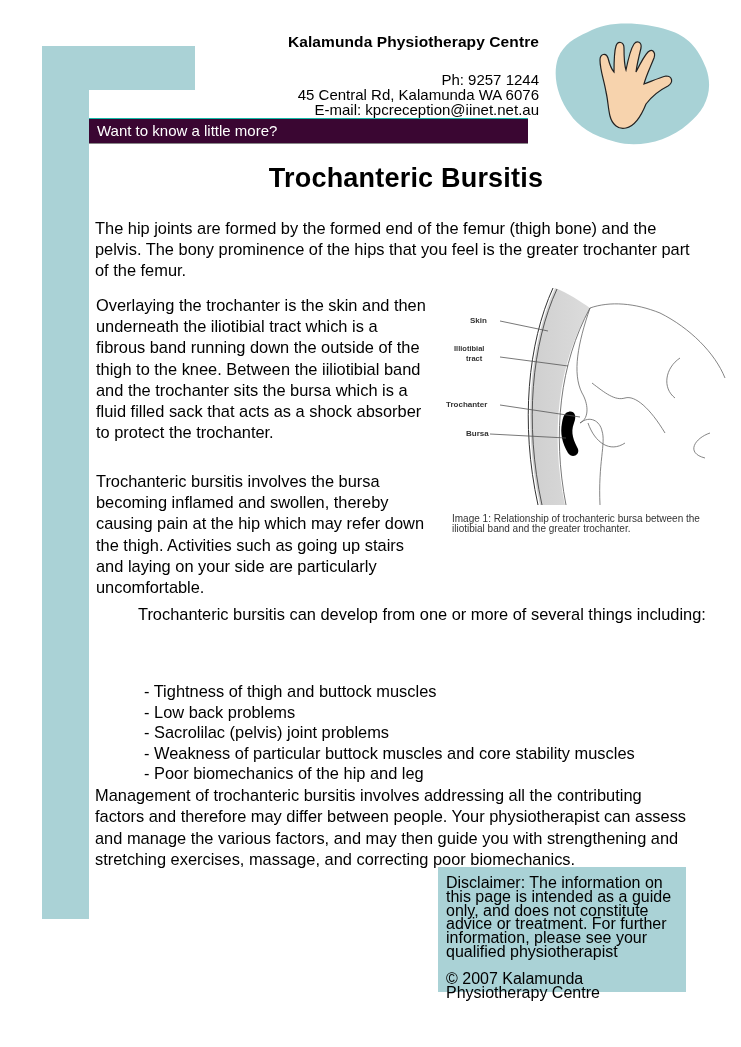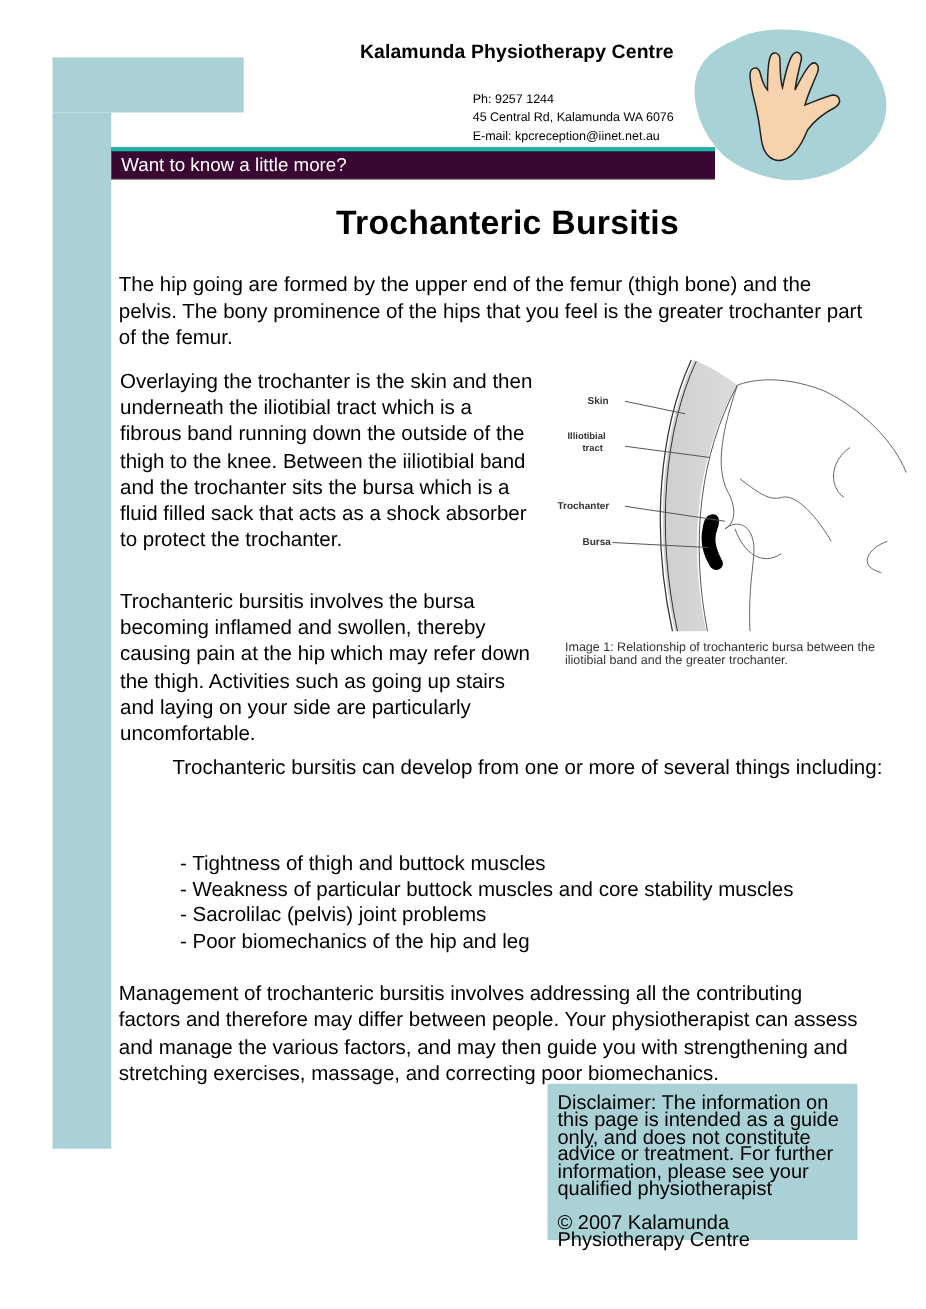--- a/index.html
+++ b/index.html
@@ -1,24 +1,24 @@
 <!DOCTYPE html>
 <html><head>
 <meta charset="utf-8">
 <style>
   html, body { margin: 0; padding: 0; background: #ffffff; }
   body { width: 741px; height: 1047px; position: relative; overflow: hidden;
          font-family: "Liberation Sans", sans-serif; color: #000; }
   .sidebar { position: absolute; left: 42px; top: 46px; width: 153px; height: 44px; background: #aad2d6; }
   .sidebar-lower { position: absolute; left: 42px; top: 90px; width: 47px; height: 829px; background: #aad2d6; }
   .clinic-name { position: absolute; right: 202px; top: 33px; font-weight: bold; font-size: 15.5px; letter-spacing: 0.1px; }
-  .contact { position: absolute; right: 202px; top: 72px; text-align: left; font-size: 10px; line-height: 15px; }
+  .contact { position: absolute; right: 202px; top: 72px; text-align: right; font-size: 15px; line-height: 15px; }
   .hand-badge { position: absolute; left: 548px; top: 18px; width: 165px; height: 128px; }
-  .banner { position: absolute; left: 89px; top: 118px; width: 483px; height: 26px; background: #3a0632;
-            border-top: 3px solid #14b8a6; border-bottom: 1px solid #888; box-sizing: border-box; }
+  .banner { position: absolute; left: 89px; top: 118px; width: 439px; height: 26px; background: #3a0632;
+            border-top: 1px solid #14b8a6; border-bottom: 1px solid #888; box-sizing: border-box; }
   .banner span { position: absolute; left: 8px; top: 3px; color: #fff; font-size: 15px; }
   .title { position: absolute; left: 101px; top: 163px; width: 610px; text-align: center;
            font-weight: bold; font-size: 27px; letter-spacing: 0.2px; }
   .para { position: absolute; font-size: 16.4px; line-height: 21px; }
   .p1 { left: 95px; top: 218px; width: 600px; }
   .p2 { left: 96px; top: 295px; width: 330px; line-height: 21.2px; }
   .p3 { left: 96px; top: 471px; width: 330px; line-height: 21.2px; }
   .p4 { left: 95px; top: 604px; width: 600px; margin-left: 43px; }
   .bullets { position: absolute; left: 128px; top: 665px; font-size: 16.4px; line-height: 20.5px; margin: 16px; padding: 0; list-style: none; }
   .p5 { left: 95px; top: 785px; width: 600px; line-height: 21.3px; }
@@ -47,21 +47,21 @@
   <path d="M40 14 C60 2 95 4 120 12 C140 18 150 30 158 50 C166 72 158 92 140 106 C120 124 90 130 68 124 C44 118 30 108 22 96 C10 80 4 58 10 40 C16 26 26 20 40 14 Z" fill="#a8d2d6"></path>
   <path d="M58 74 C56 62 52 52 52 42 C52 36 58 34 60 40 C62 48 64 52 66 54 C66 44 66 34 68 28 C70 22 76 24 76 30 C76 38 76 46 78 52 C80 42 82 32 86 26 C89 22 94 24 93 30 C91 38 89 46 88 54 C92 46 96 38 100 34 C104 30 108 34 106 40 C102 50 98 58 96 66 C102 64 110 60 118 58 C124 58 126 64 120 68 C112 72 104 78 98 86 C94 96 88 108 78 110 C70 112 64 106 62 98 C60 90 60 82 58 74 Z" fill="#f7d3ad" stroke="#222" stroke-width="1.2"></path>
 </svg>
 
 <div class="banner">
   <span>Want to know a little more?</span>
 </div>
 
 <div class="title">Trochanteric Bursitis</div>
 
-<div class="para p1">The hip going are formed by the upper end of the femur (thigh bone) and the pelvis.  The bony prominence of the hips that you feel is the greater trochanter part of the femur.</div>
+<div class="para p1">The hip joints are formed by the formed end of the femur (thigh bone) and the pelvis.  The bony prominence of the hips that you feel is the greater trochanter part of the femur.</div>
 <div class="para p2">Overlaying the trochanter is the skin and then underneath the iliotibial tract which is a fibrous band running down the outside of the thigh to the knee.  Between the iiliotibial band and the trochanter sits the bursa which is a fluid filled sack that acts as a shock absorber to protect the trochanter.</div>
 <div class="para p3">Trochanteric bursitis involves the bursa becoming inflamed and swollen, thereby causing pain at the hip which may refer down the thigh.  Activities such as going up stairs and laying on your side are particularly uncomfortable.</div>
 
 <svg class="figure" viewBox="0 0 290 225">
   <defs>
     <linearGradient id="skinGrad" x1="0" y1="0" x2="1" y2="0">
       <stop offset="0" stop-color="#cfcfcf"></stop>
       <stop offset="1" stop-color="#dcdcdc"></stop>
     </linearGradient>
   </defs>
@@ -83,22 +83,23 @@
   <text x="26" y="153" font-size="8" font-weight="bold" fill="#333" font-family="Liberation Sans, sans-serif">Bursa</text>
 </svg>
 
 <div class="caption">
   <div class="c1">Image 1: Relationship of trochanteric bursa between the iliotibial band and the greater trochanter.</div>
 </div>
 
 <div class="para p4">Trochanteric bursitis can develop from one or more of several things including:</div>
 <ul class="bullets">
   <li>- Tightness of thigh and buttock muscles</li>
+  <li>- Low back problems</li>
+  <li>- Sacrolilac (pelvis) joint problems</li>
   <li>- Weakness of particular buttock muscles and core stability muscles</li>
-  <li>- Sacrolilac (pelvis) joint problems</li>
   <li>- Poor biomechanics of the hip and leg</li>
 </ul>
 
 <div class="para p5">Management of trochanteric bursitis involves addressing all the contributing factors and therefore may differ between people.  Your physiotherapist can assess and manage the various factors, and may then guide you with strengthening and stretching exercises, massage, and correcting poor biomechanics.</div>
 
 <div class="disclaimer">
   <div>Disclaimer: The information on this page is intended as a guide only, and does not constitute advice or treatment.  For further information, please see your qualified physiotherapist</div>
   <div class="copy">© 2007 Kalamunda Physiotherapy Centre</div>
 </div>
 

